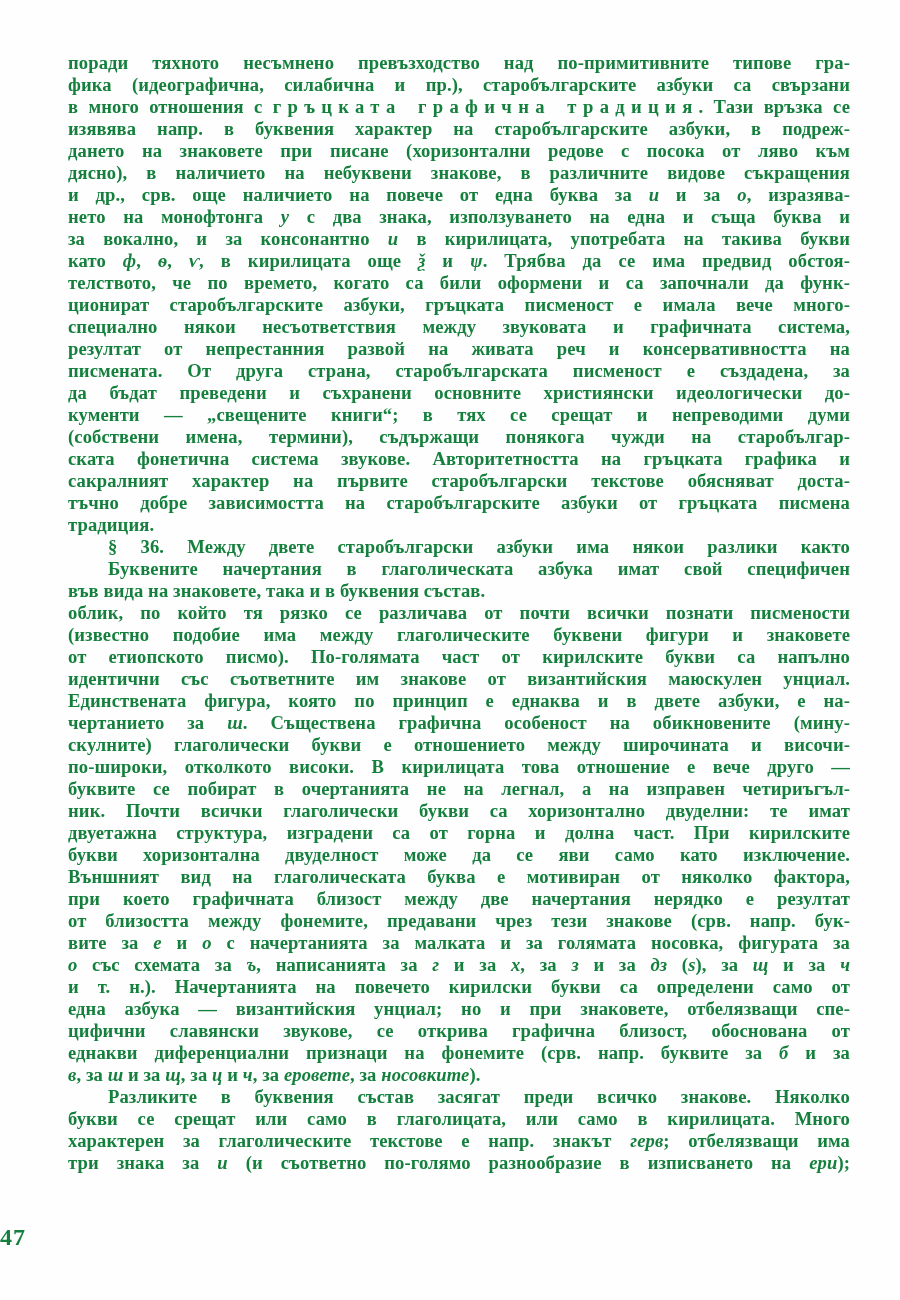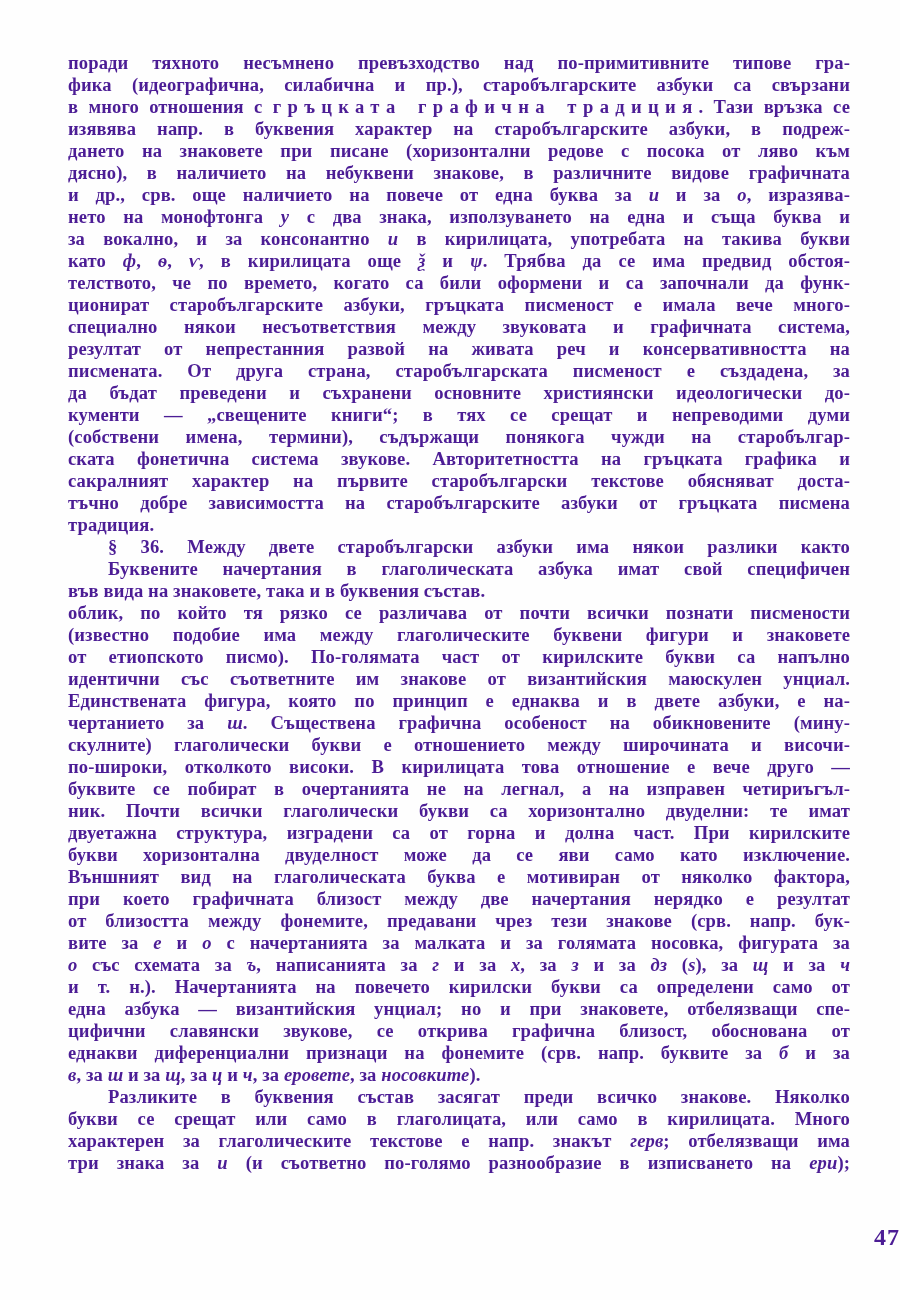--- a/index.html
+++ b/index.html
@@ -9,21 +9,21 @@
     height: 1300px;
     background: #ffffff;
     overflow: hidden;
   }
   .page {
     position: relative;
     width: 900px;
     height: 1300px;
     background: #fefefe;
     font-family: "Liberation Serif", "DejaVu Serif", serif;
-    color: #4c1d95;
+    color: #15803d;
     -webkit-font-smoothing: antialiased;
   }
   .text-block {
     position: absolute;
     left: 68px;
     top: 52px;
     width: 782px;
   }
   .line {
     font-size: 18.6px;
@@ -44,37 +44,37 @@
     font-style: italic;
   }
   .spaced {
     letter-spacing: 0.34em;
   }
   .page-number {
     position: absolute;
     left: 0;
     top: 1224px;
     width: 900px;
-    text-align: right;
+    text-align: left;
     font-size: 24px;
     font-weight: 700;
     letter-spacing: 1px;
   }
 </style>
 </head>
 <body>
 
 <div class="page">
   <div class="text-block">
       <div class="line"><span>поради тяхното несъмнено превъзходство над по-примитивните типове гра-</span></div>
       <div class="line"><span>фика (идеографична, силабична и пр.), старобългарските азбуки са свързани</span></div>
       <div class="line"><span>в много отношения с </span><span class="spaced">гръцката графична традиция</span><span>. Тази връзка се</span></div>
       <div class="line"><span>изявява напр. в буквения характер на старобългарските азбуки, в подреж-</span></div>
       <div class="line"><span>дането на знаковете при писане (хоризонтални редове с посока от ляво към</span></div>
-      <div class="line"><span>дясно), в наличието на небуквени знакове, в различните видове графичната</span></div>
+      <div class="line"><span>дясно), в наличието на небуквени знакове, в различните видове съкращения</span></div>
       <div class="line"><span>и др., срв. още наличието на повече от една буква за </span><span class="it">и</span><span> и за </span><span class="it">о</span><span>, изразява-</span></div>
       <div class="line"><span>нето на монофтонга </span><span class="it">у</span><span> с два знака, използуването на една и съща буква и</span></div>
       <div class="line"><span>за вокално, и за консонантно </span><span class="it">и</span><span> в кирилицата, употребата на такива букви</span></div>
       <div class="line"><span>като </span><span class="it">ф</span><span>, </span><span class="it">ѳ</span><span>, </span><span class="it">ѵ</span><span>, в кирилицата още </span><span class="it">ѯ</span><span> и </span><span class="it">ѱ</span><span>. Трябва да се има предвид обстоя-</span></div>
       <div class="line"><span>телството, че по времето, когато са били оформени и са започнали да функ-</span></div>
       <div class="line"><span>ционират старобългарските азбуки, гръцката писменост е имала вече много-</span></div>
       <div class="line"><span>специално някои несъответствия между звуковата и графичната система,</span></div>
       <div class="line"><span>резултат от непрестанния развой на живата реч и консервативността на</span></div>
       <div class="line"><span>писмената. От друга страна, старобългарската писменост е създадена, за</span></div>
       <div class="line"><span>да бъдат преведени и съхранени основните християнски идеологически до-</span></div>

